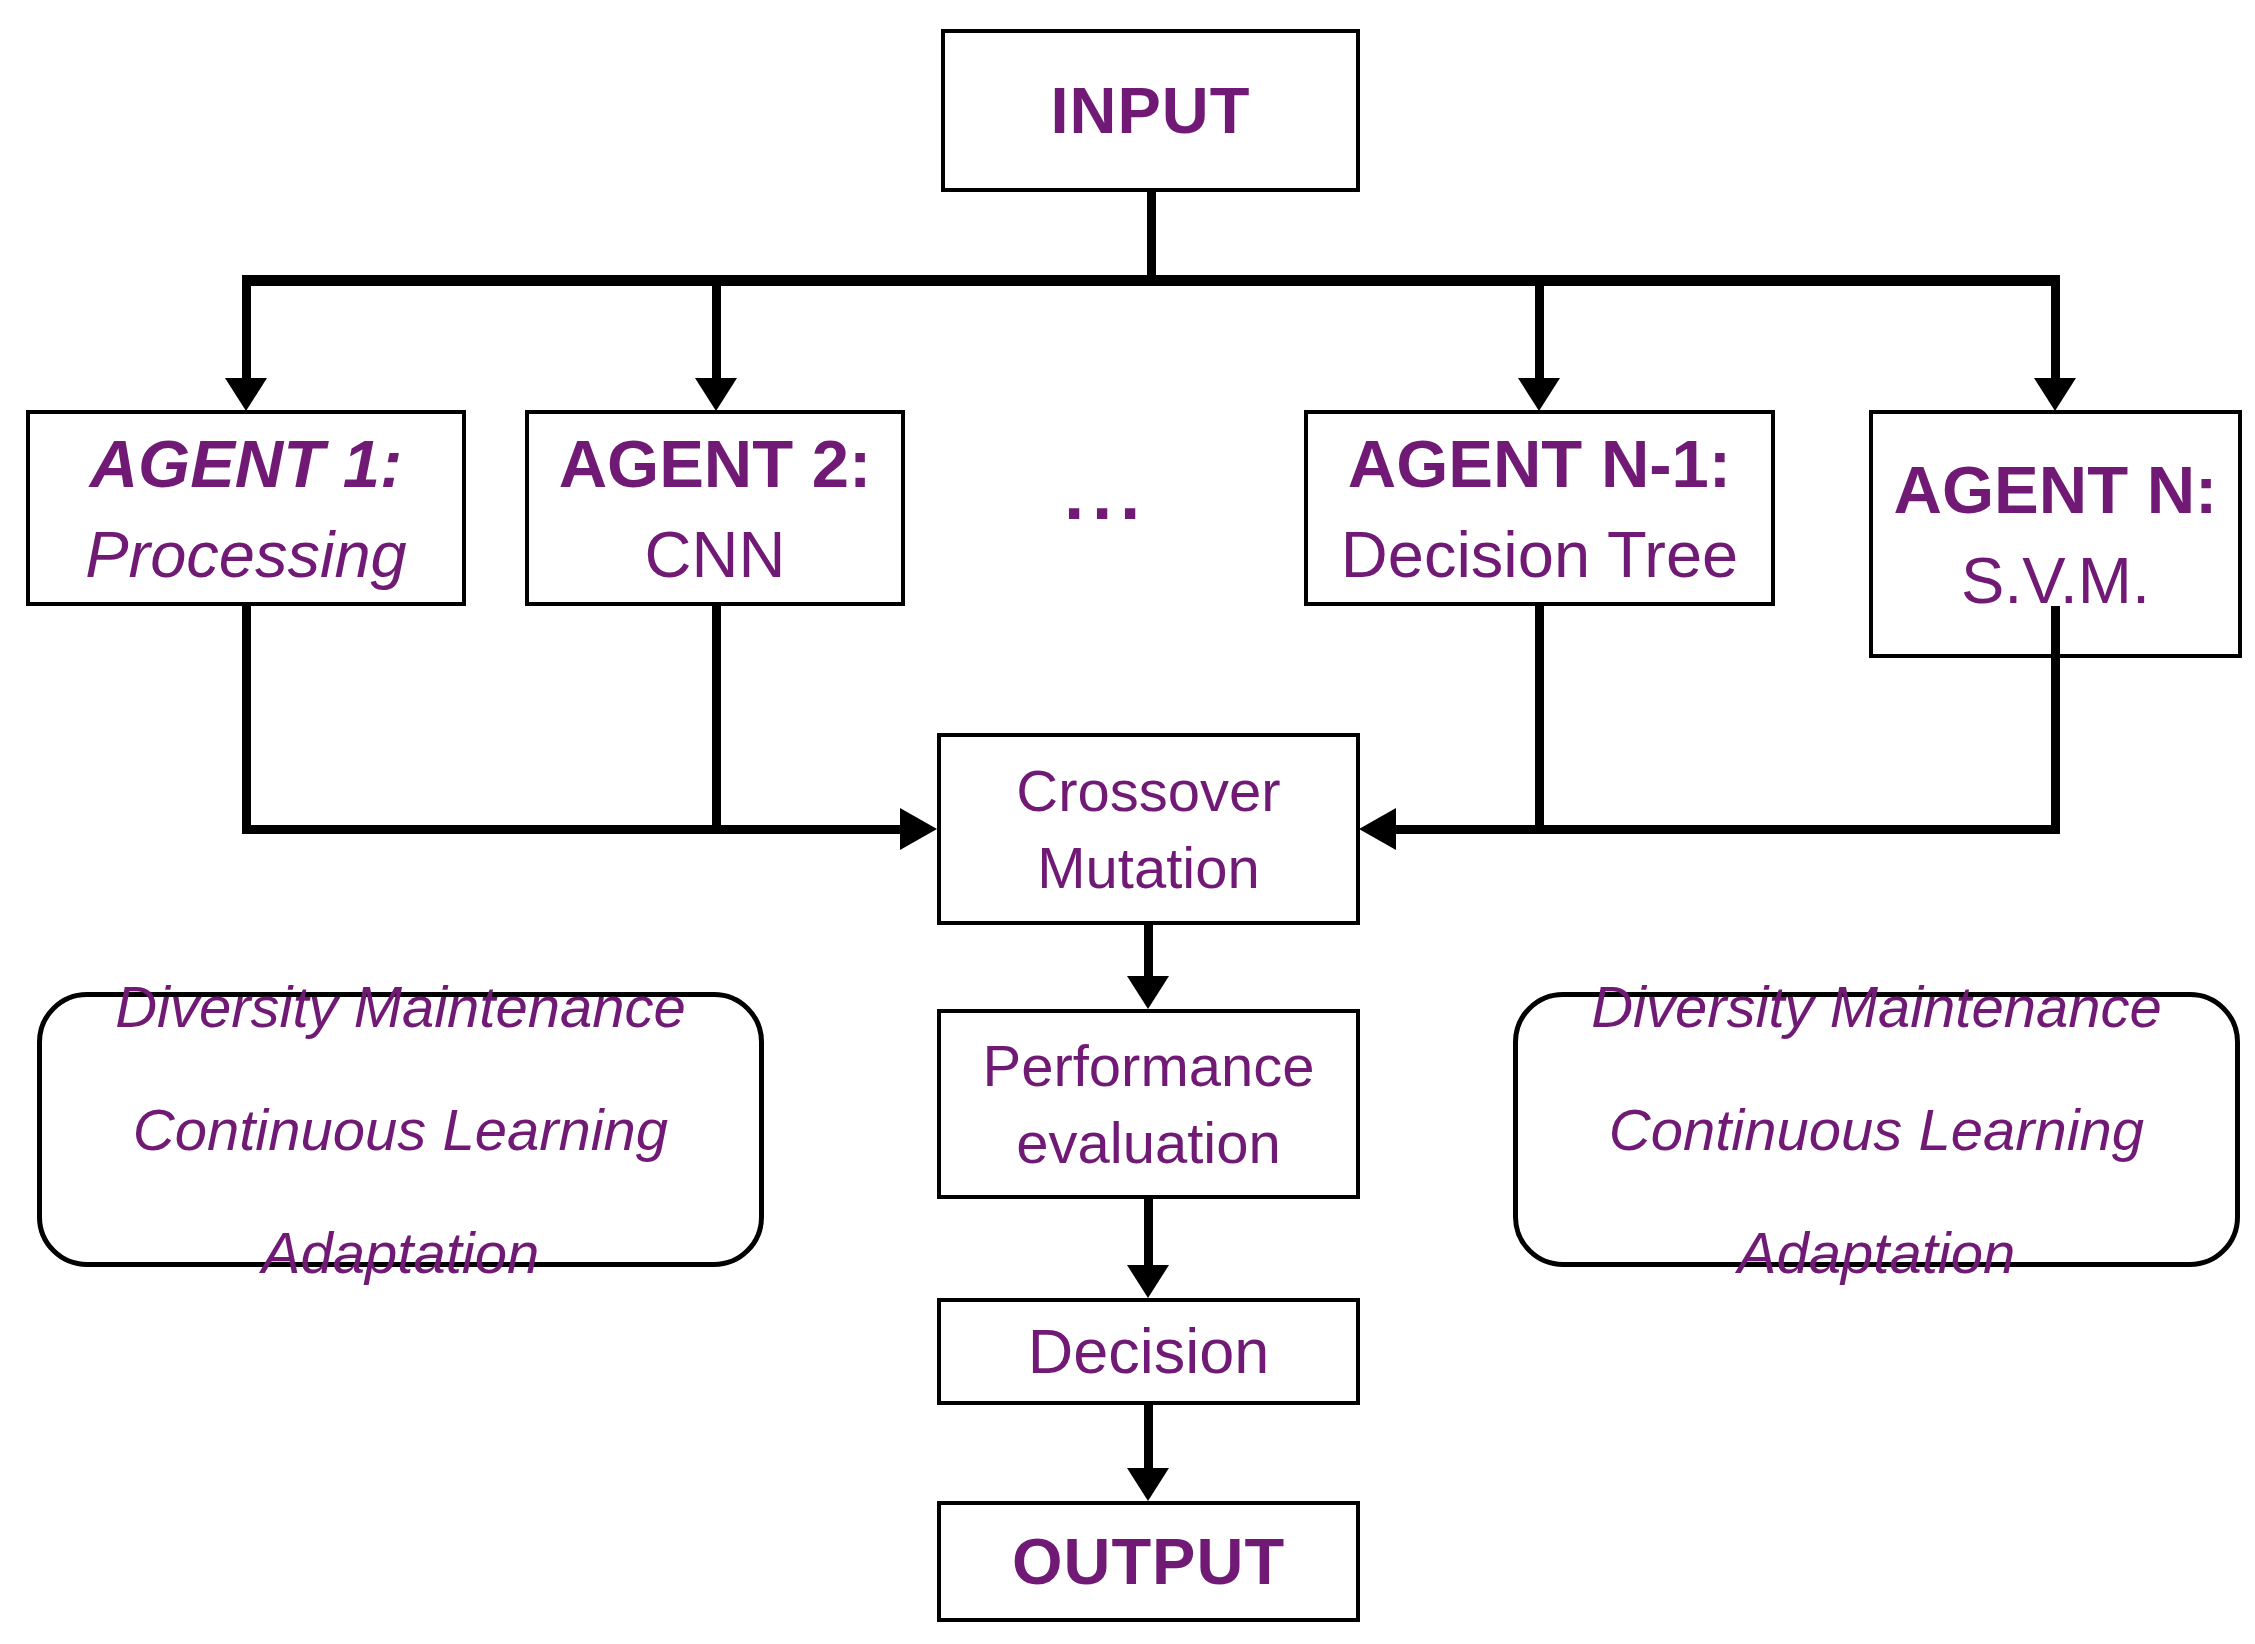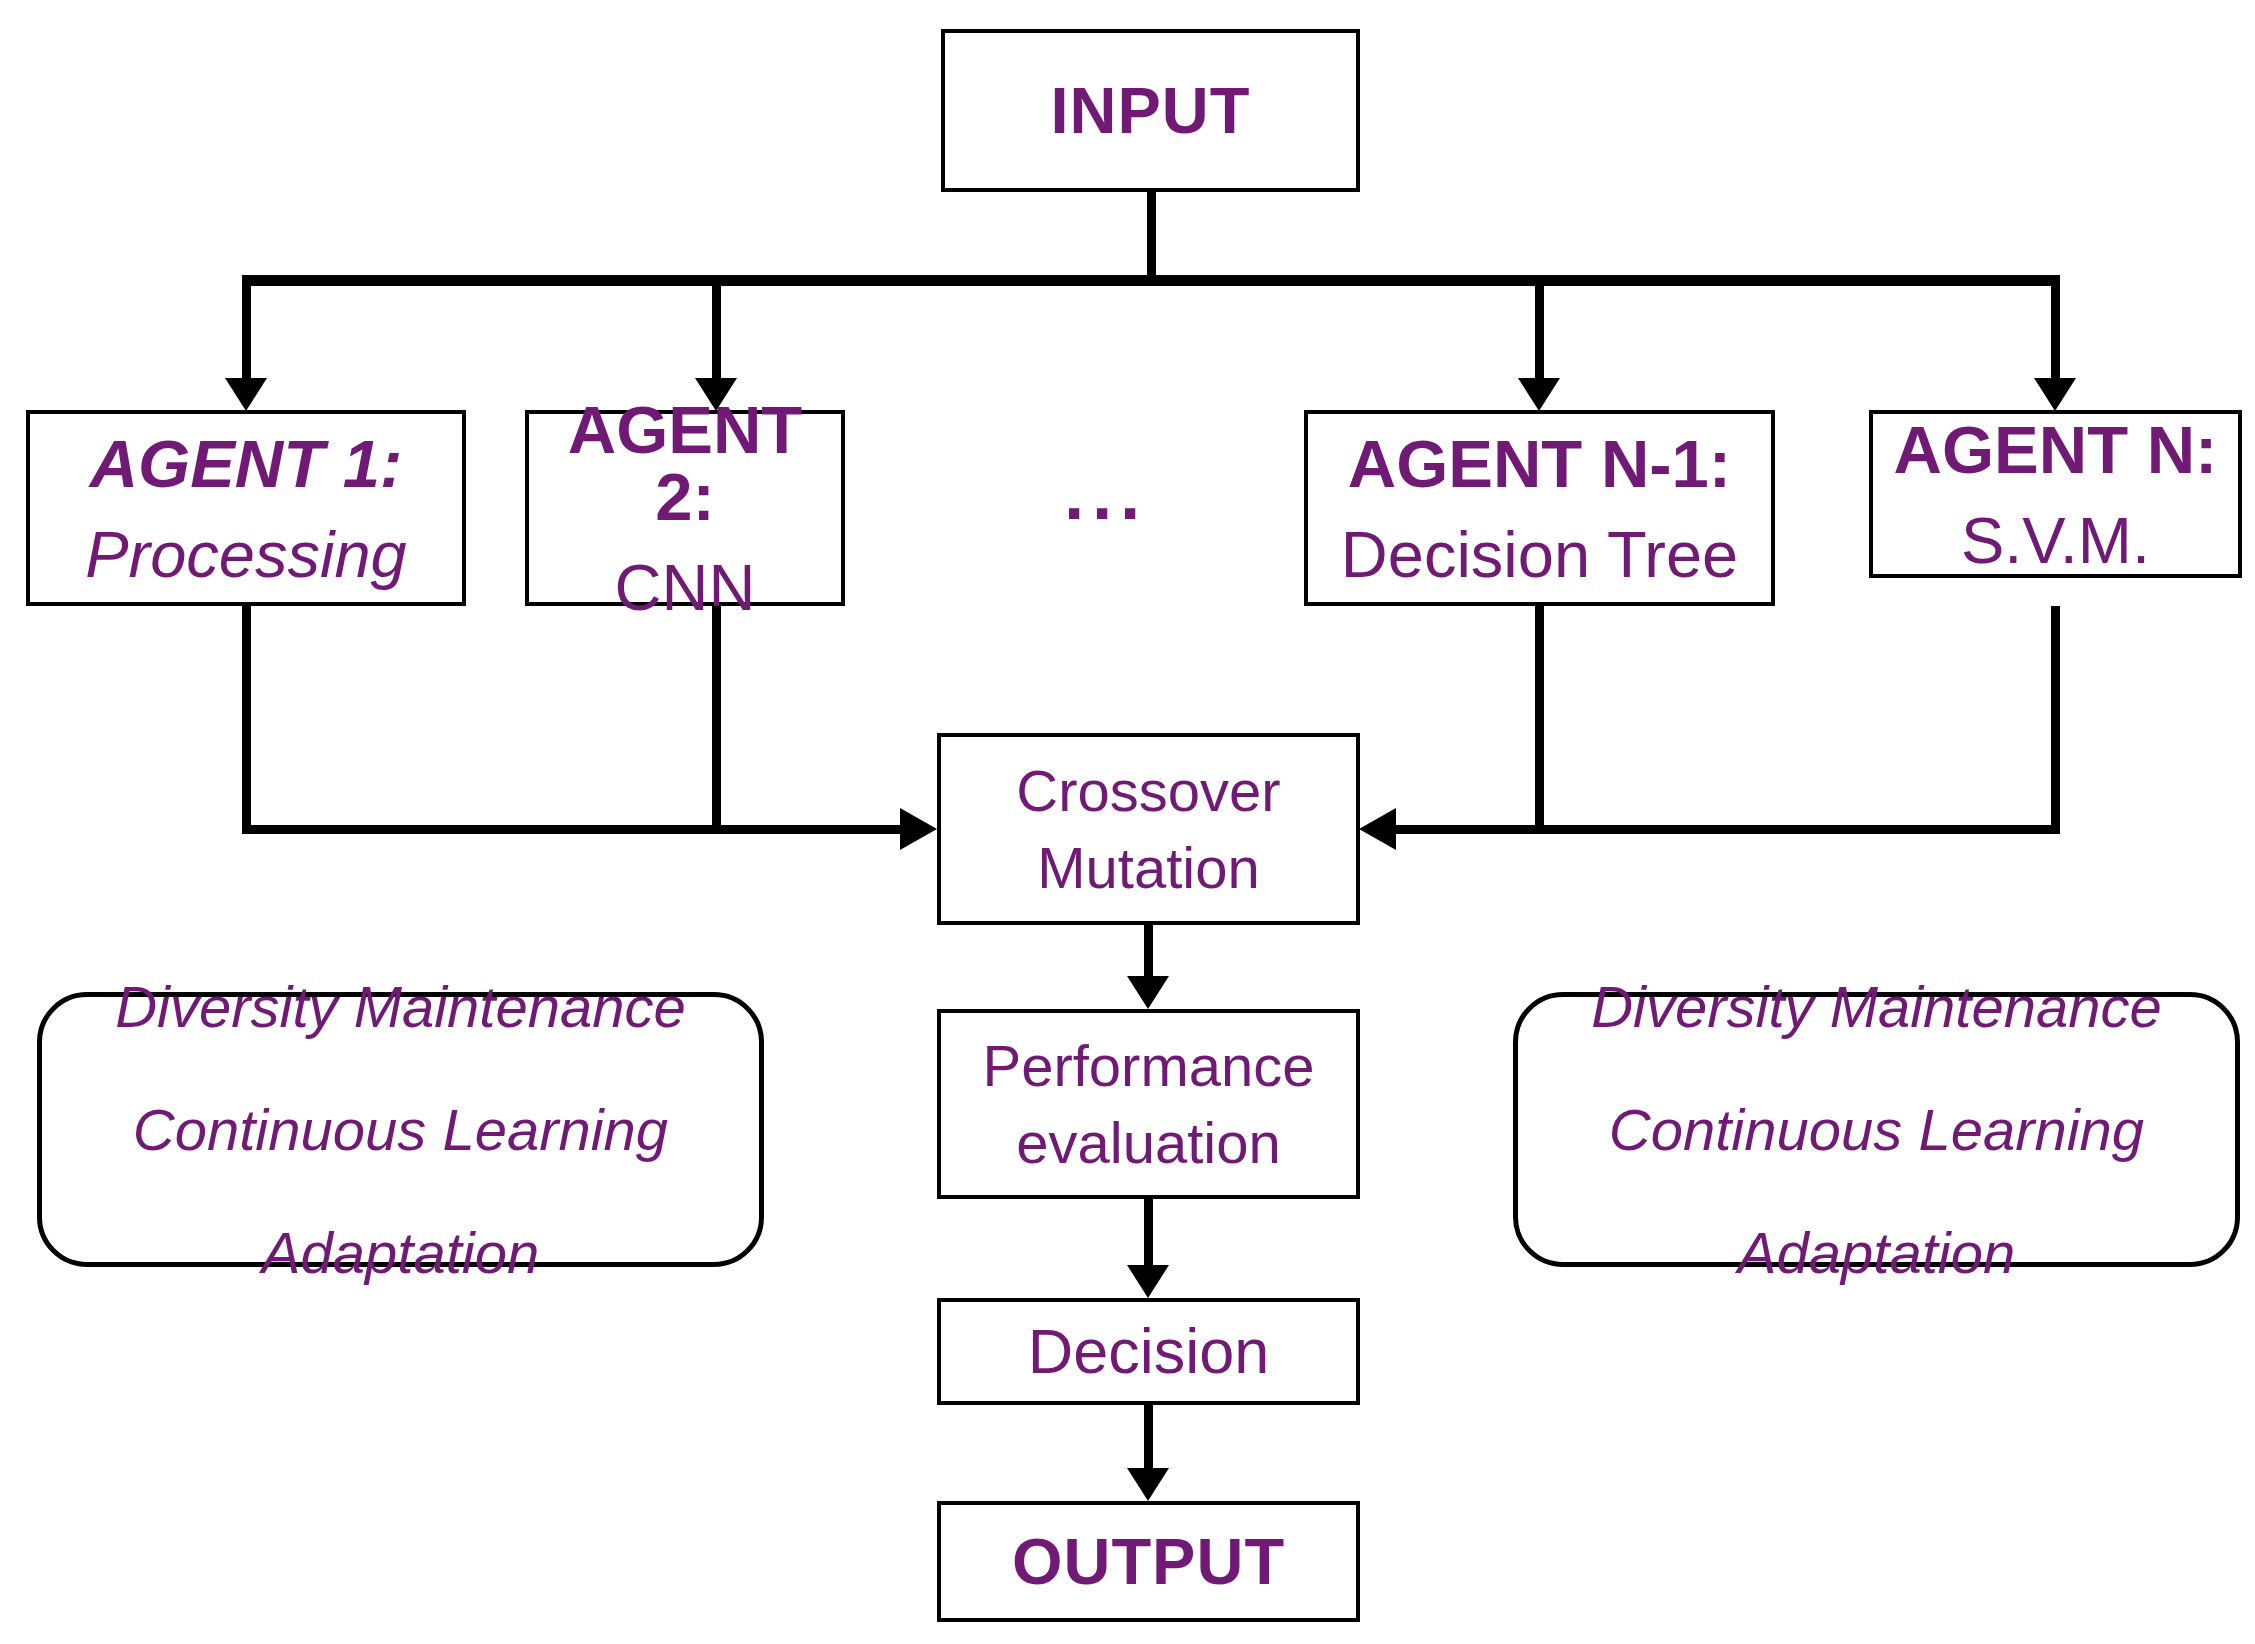--- a/index.html
+++ b/index.html
@@ -52,30 +52,30 @@
   <div class="tri down" style="left:695px;top:378px;"></div>
   <div class="line" style="left:1535px;top:285px;width:8.6px;height:93px;"></div>
   <div class="tri down" style="left:1518px;top:378px;"></div>
   <div class="line" style="left:2051px;top:285px;width:8.6px;height:93px;"></div>
   <div class="tri down" style="left:2034px;top:378px;"></div>
 
   <div class="box" style="left:26px;top:410px;width:440px;height:196px;font-style:italic;">
     <span class="agent-title">AGENT 1:</span>
     <span class="agent-sub">Processing</span>
   </div>
-  <div class="box" style="left:525px;top:410px;width:320px;height:196px;">
+  <div class="box" style="left:525px;top:410px;width:380px;height:196px;">
     <span class="agent-title">AGENT 2:</span>
     <span class="agent-sub">CNN</span>
   </div>
   <div class="dots">...</div>
   <div class="box" style="left:1304px;top:410px;width:471px;height:196px;">
     <span class="agent-title">AGENT N-1:</span>
     <span class="agent-sub">Decision Tree</span>
   </div>
-  <div class="box" style="left:1869px;top:410px;width:373px;height:168px;">
+  <div class="box" style="left:1869px;top:410px;width:373px;height:248px;">
     <span class="agent-title">AGENT N:</span>
     <span class="agent-sub">S.V.M.</span>
   </div>
 
   <div class="line" style="left:242px;top:606px;width:8.6px;height:228px;"></div>
   <div class="line" style="left:712px;top:606px;width:8.6px;height:228px;"></div>
   <div class="line" style="left:1535px;top:606px;width:8.6px;height:228px;"></div>
   <div class="line" style="left:2051px;top:606px;width:8.6px;height:228px;"></div>
 
   <div class="line" style="left:242px;top:825px;width:658px;height:8.6px;"></div>

